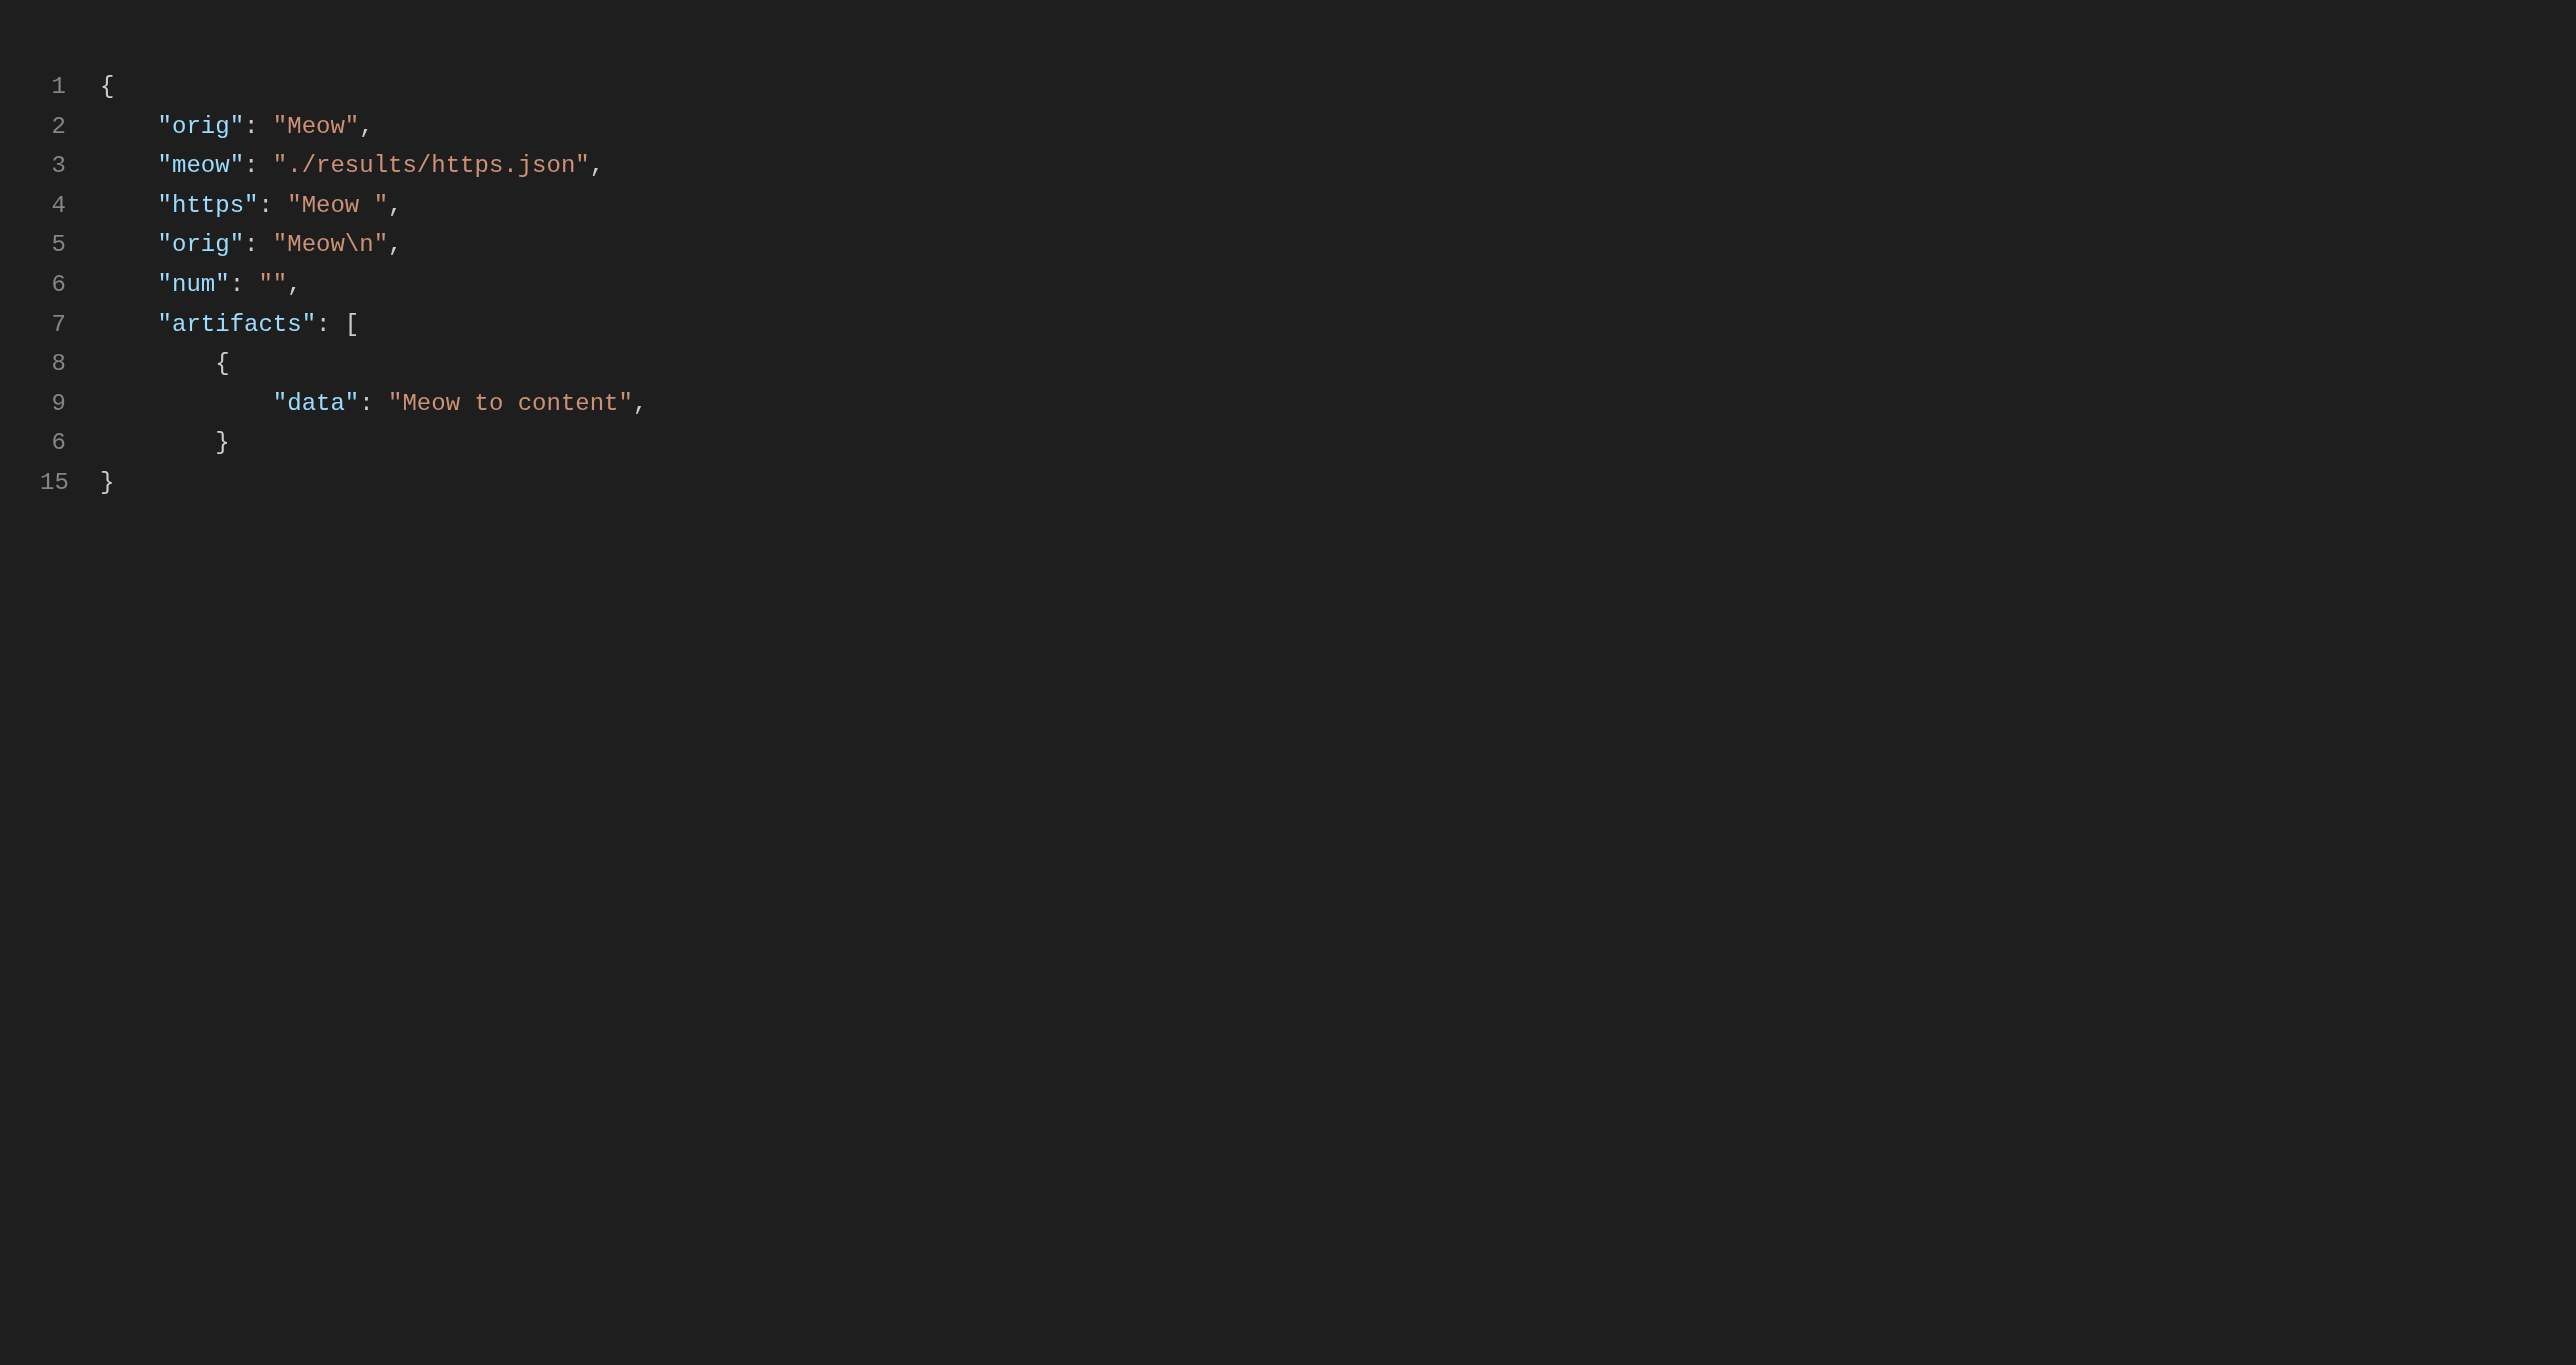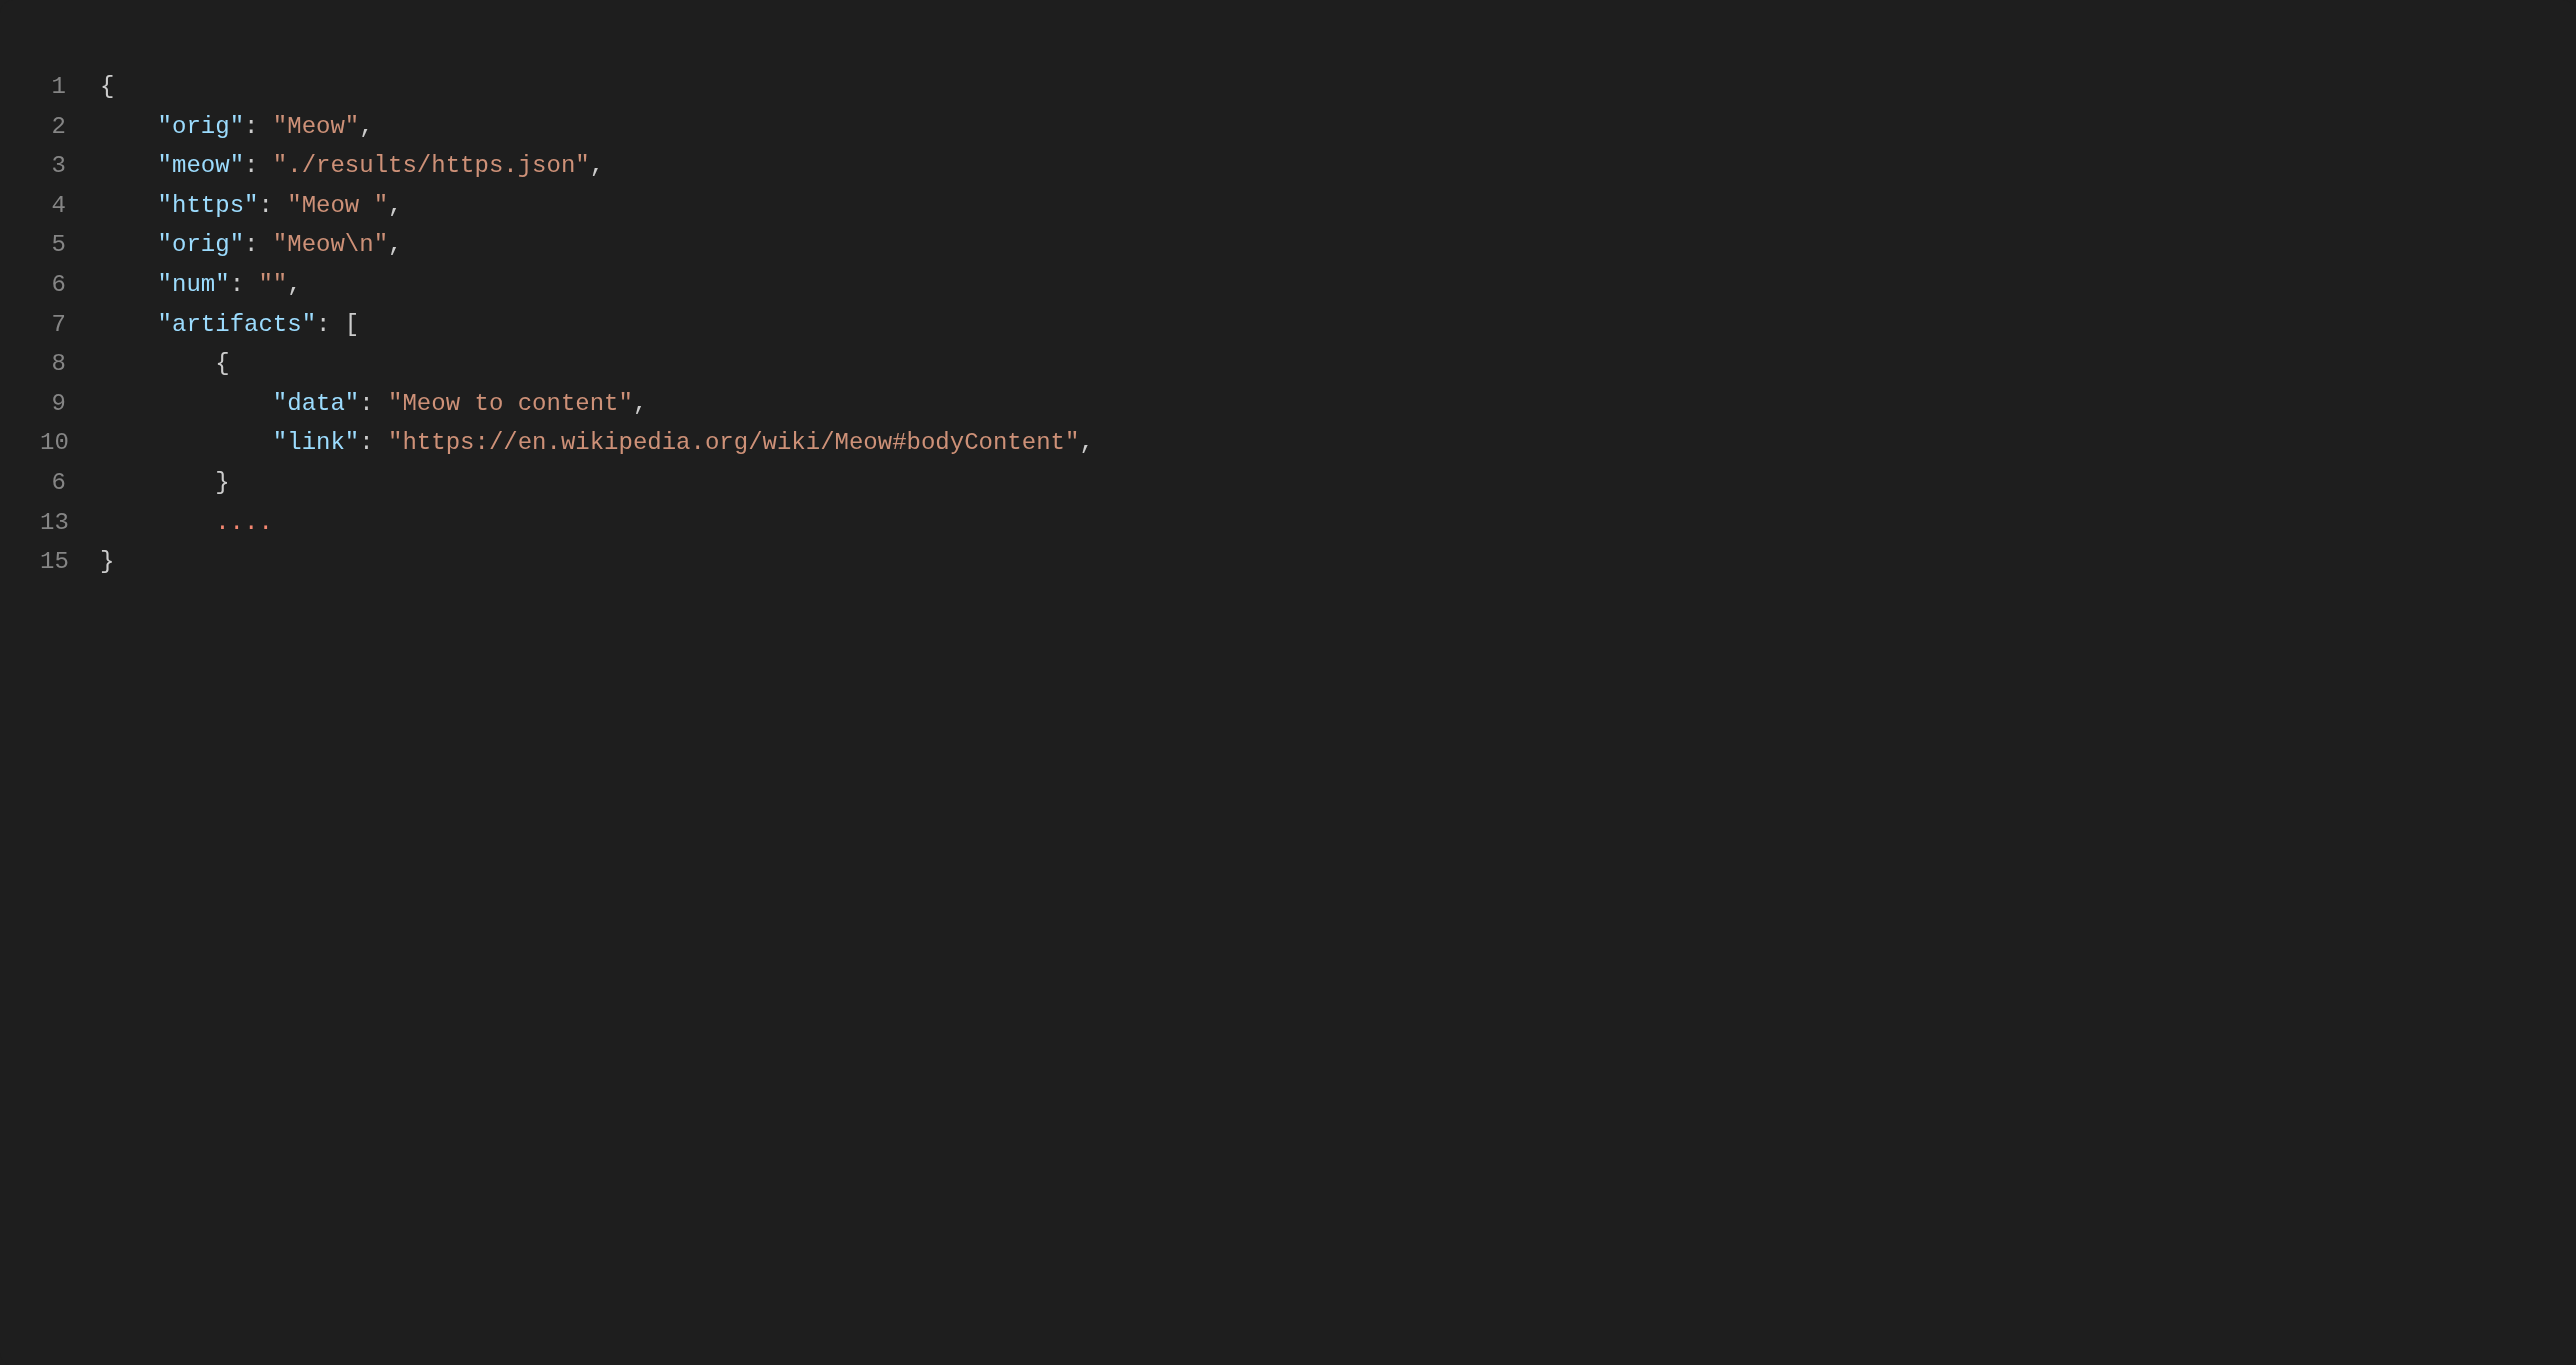--- a/index.html
+++ b/index.html
@@ -97,35 +97,27 @@
   <div class="line">
     <span class="gutter">8</span>
     <span class="code"><span>        </span><span class="punct">{</span></span>
   </div>
 
   <div class="line">
     <span class="gutter">9</span>
     <span class="code"><span>            </span><span class="key">"</span><span class="key">data</span><span class="key">"</span><span class="punct">:</span> <span class="string">"</span><span class="string">Meow to content</span><span class="string">"</span><span class="punct">,</span></span>
   </div>
 
-  <div class="line">
-    <span class="gutter">10</span>
-    <span class="code"><span>            </span><span class="key">"</span><span class="key">link</span><span class="key">"</span><span class="punct">:</span> <span class="string">"</span><span class="string">https://en.wikipedia.org/wiki/Meow#bodyContent</span><span class="string">"</span><span class="punct">,</span></span>
-  </div>
 
 
   <div class="line">
     <span class="gutter">6</span>
     <span class="code"><span>        </span><span class="punct">}</span></span>
   </div>
 
-  <div class="line">
-    <span class="gutter">13</span>
-    <span class="code"><span>        </span><span class="ellipsis">....</span></span>
-  </div>
 
 
   <div class="line">
     <span class="gutter">15</span>
     <span class="code"><span class="punct">}</span></span>
   </div>
 
 </div>
 
 

